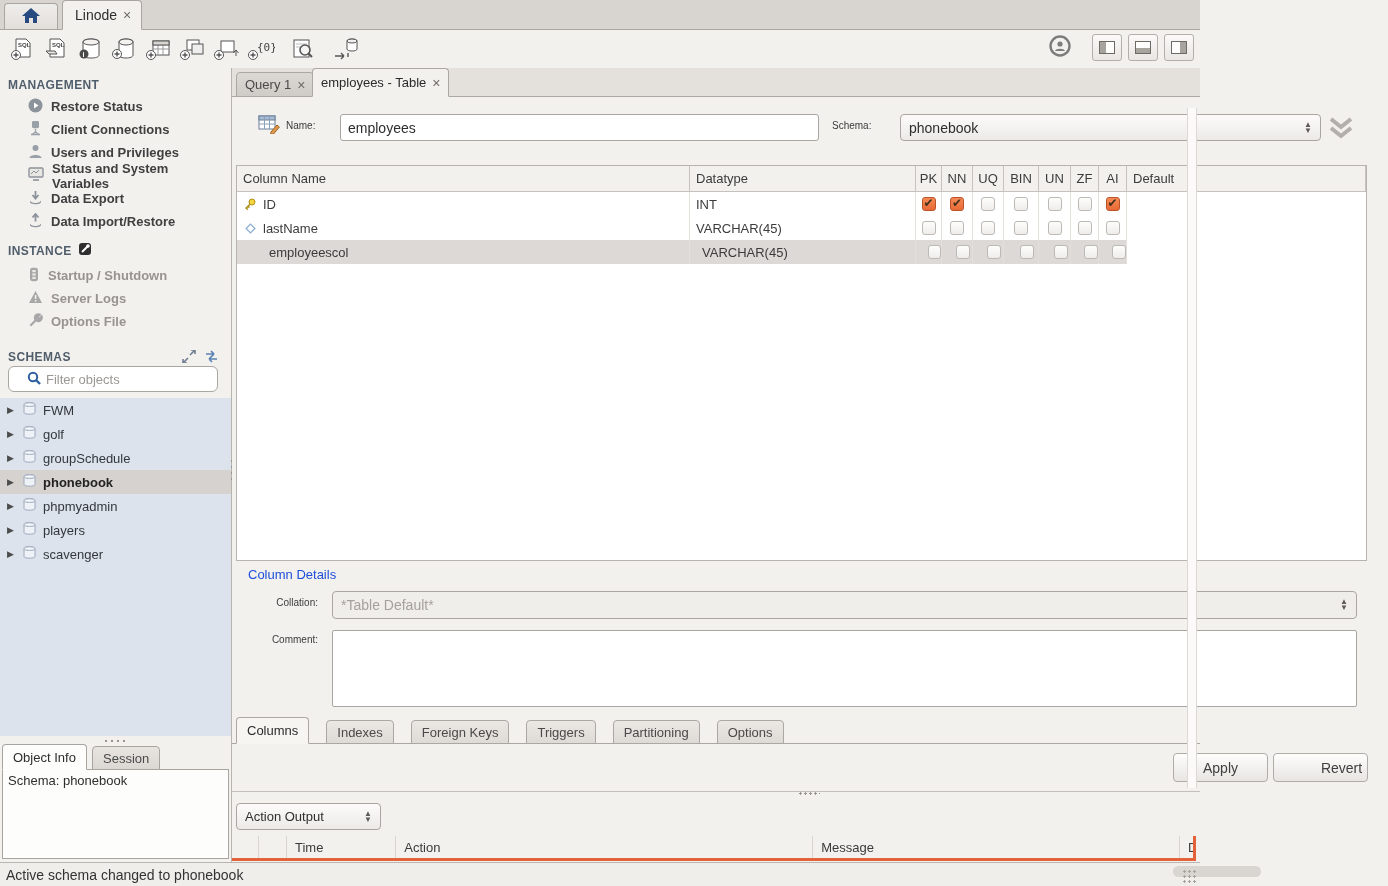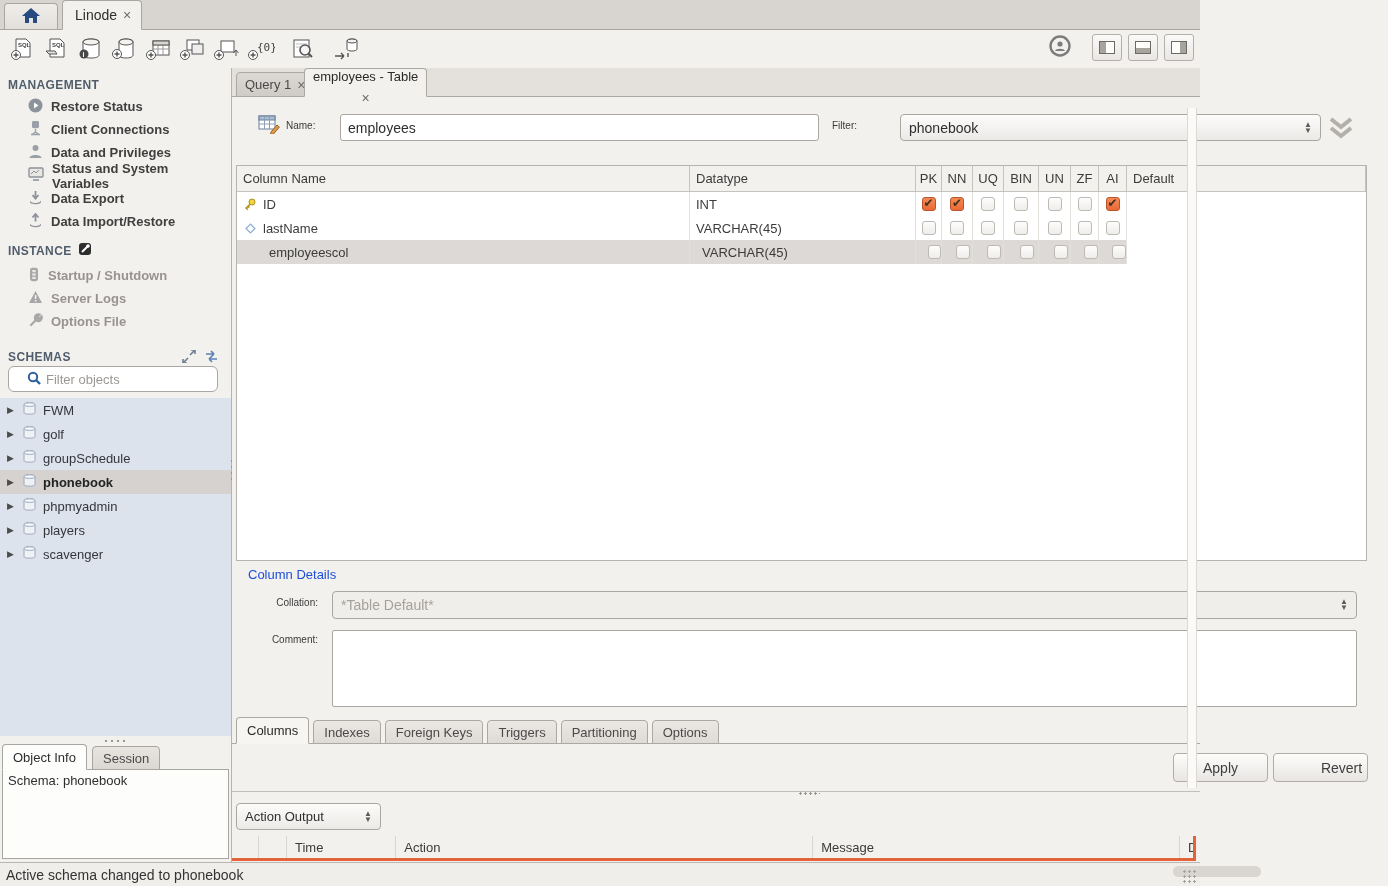--- a/index.html
+++ b/index.html
@@ -53,21 +53,21 @@
                background:radial-gradient(circle 1.2px, #9a968f 1.2px, transparent 1.3px) 0 0/6px 4px repeat-x; }
   .info-tab { position:absolute; height:26px; display:flex; align-items:center; padding:0 10px; border:1px solid #a8a4a0; border-radius:4px 4px 0 0; }
   .info-tab.active { left:2px; top:676px; background:#fdfdfc; border-bottom:1px solid #fdfdfc; z-index:2; color:#2e2e2e; }
   .info-tab.inactive { left:92px; top:678px; height:24px; background:linear-gradient(#e8e5e1,#dbd7d3); color:#4a4a4a; }
   .info-panel { position:absolute; left:2px; top:701px; width:227px; height:90px; background:#fdfdfc; border:1px solid #a8a4a0; padding:3px 5px; color:#2e2e2e; }
 
   
   .etab-strip { position:absolute; top:0; left:0; right:0; height:29px; border-bottom:1px solid #aba7a3; background:#e4e1dd; }
   .etab { position:absolute; bottom:-1px; display:flex; align-items:center; gap:6px; padding:0 8px; border:1px solid #aba7a3; border-radius:4px 4px 0 0; }
   .etab.inactive { left:4px; height:25px; background:linear-gradient(#dcd8d4,#cfcbc7); color:#4a4a4a; }
-  .etab.active { left:72px; height:29px; background:#f3f1ee; border-bottom:1px solid #f3f1ee; color:#2a2a2a;flex-direction:column; }
+  .etab.active { left:80px; height:29px; background:#f3f1ee; border-bottom:1px solid #f3f1ee; color:#2a2a2a; }
 
   
   .tbl-icon { position:absolute; left:26px; top:46px; }
   .fld-label { position:absolute; font-size:10px; color:#3b3b3b; }
   .name-input { position:absolute; left:108px; top:46px; width:479px; height:27px; background:#fff; border:1px solid #aaa6a2; border-radius:3px;
                 padding:0 7px; font:14px "Liberation Sans",sans-serif; color:#2e2e2e; outline:none; }
   .gtk-select { position:absolute; border:1px solid #aaa6a2; border-radius:4px; background:linear-gradient(#fcfbfa,#eceae7);
                 display:flex; align-items:center; padding:0 8px; font-size:14px; color:#2e2e2e; }
   .gtk-select .spin { margin-left:auto; display:flex; flex-direction:column; align-items:center; line-height:6px; font-size:8px; color:#5e5a56; }
   .schema-select { left:668px; top:46px; width:421px; height:27px; }
@@ -94,21 +94,21 @@
 
   
   .details-title { position:absolute; left:16px; top:499px; color:#1d4ed8; }
   .collation-label { position:absolute; left:10px; top:529px; width:76px; text-align:right; }
   .collation-select { left:100px; top:523px; width:1025px; height:28px; background:#f0eeea; color:#a5a19d; }
   .comment-label { position:absolute; left:2px; top:566px; width:84px; text-align:right; }
   .comment-box { position:absolute; left:100px; top:562px; width:1025px; height:77px; background:#fff; border:1px solid #aaa6a2; border-radius:2px;
                  resize:none; outline:none; font:13px "Liberation Sans",sans-serif; }
 
   
-  .sec-tabs { position:absolute; left:4px; top:649px; height:27px; display:flex; align-items:flex-end; gap:4px; }
+  .sec-tabs { position:absolute; left:4px; top:649px; height:27px; display:flex; align-items:flex-end; gap:17px; }
   .stab { display:flex; align-items:center; padding:0 10px; border:1px solid #aba7a3; border-radius:4px 4px 0 0; height:24px;
           background:linear-gradient(#ebe8e4,#dedad6); color:#4a4a4a; }
   .stab.active { height:27px; background:#f7f5f2; border-bottom:1px solid #f7f5f2; color:#2a2a2a; z-index:2; }
   .sec-sep { position:absolute; left:0; right:0; top:675px; border-top:1px solid #aba7a3; }
 
   
   .push-btn { position:absolute; top:685px; width:95px; height:29px; border:1px solid #b0aca8; border-radius:4px;
               background:linear-gradient(#fdfdfc,#e8e5e2); font:14px "Liberation Sans",sans-serif; color:#3f3f3f;
               display:flex; align-items:center; justify-content:center; }
   .apply-btn { left:941px; } .revert-btn { left:1041px;padding-left:42px; }
@@ -276,21 +276,21 @@
               <path d="M4 1 c0-.8 1.6-1.3 3.5-1.3 S11 .2 11 1 v5 c0 .8-1.6 1.3-3.5 1.3 S4 6.8 4 6 z" fill="#9aa0a8"></path>
               <path d="M7.5 8 v3 M3 13.5 h9 M7.5 11 L4 13.5 M7.5 11 L11 13.5" stroke="#9aa0a8" stroke-width="1.3" fill="none"></path>
             </svg></span>
         <span class="lbl">Client Connections</span>
       </div>
       <div class="nav-item" style="top:73px">
         <span><svg width="15" height="15" viewBox="0 0 15 15">
               <circle cx="7.5" cy="4" r="3" fill="#9aa0a8"></circle>
               <path d="M1.5 14 c0-4 12-4 12 0 z" fill="#9aa0a8"></path>
             </svg></span>
-        <span class="lbl">Data and Privileges</span>
+        <span class="lbl">Users and Privileges</span>
       </div>
       <div class="nav-item" style="top:96px">
         <span><svg width="16" height="14" viewBox="0 0 16 14">
               <rect x="1" y="1" width="14" height="9" rx="1" fill="#e9e7e4" stroke="#8d939b" stroke-width="1.4"></rect>
               <path d="M3 7 l3-3 2 2 3-3" stroke="#8d939b" fill="none"></path>
               <path d="M5 13 h6" stroke="#8d939b" stroke-width="1.6"></path>
             </svg></span>
         <span class="lbl">Status and System Variables</span>
       </div>
       <div class="nav-item" style="top:119px">
@@ -443,21 +443,21 @@
       <span class="tbl-icon">
         <svg width="22" height="20" viewBox="0 0 22 20">
             <rect x="1" y="2" width="16" height="13" fill="#fff" stroke="#6a7f9a"></rect>
             <rect x="1" y="2" width="16" height="4" fill="#a9bdd4" stroke="#6a7f9a"></rect>
             <path d="M1 10 h16 M6.5 2 v13 M11.5 2 v13" stroke="#8aa0b8"></path>
             <path d="M13 18 L19 11 l2.4 2 L15.5 20 l-3 .6 z" fill="#e09a4a" stroke="#9a6420"></path>
           </svg>
       </span>
       <span class="fld-label" style="left:54px; top:52px">Name:</span>
       <input class="name-input" value="employees" style="">
-      <span class="fld-label" style="left:600px; top:52px">Filter:</span>
+      <span class="fld-label" style="left:600px; top:52px">Schema:</span>
       <div class="gtk-select schema-select">
         <span>phonebook</span>
         <span class="spin">
             <span>▲</span>
             <span>▼</span>
           </span>
       </div>
       <span class="dbl-chevron">
         <svg width="26" height="24" viewBox="0 0 26 24">
             <path d="M3 3 L13 11 L23 3 M3 12 L13 20 L23 12" stroke="#b3afab" stroke-width="4" fill="none"></path>

